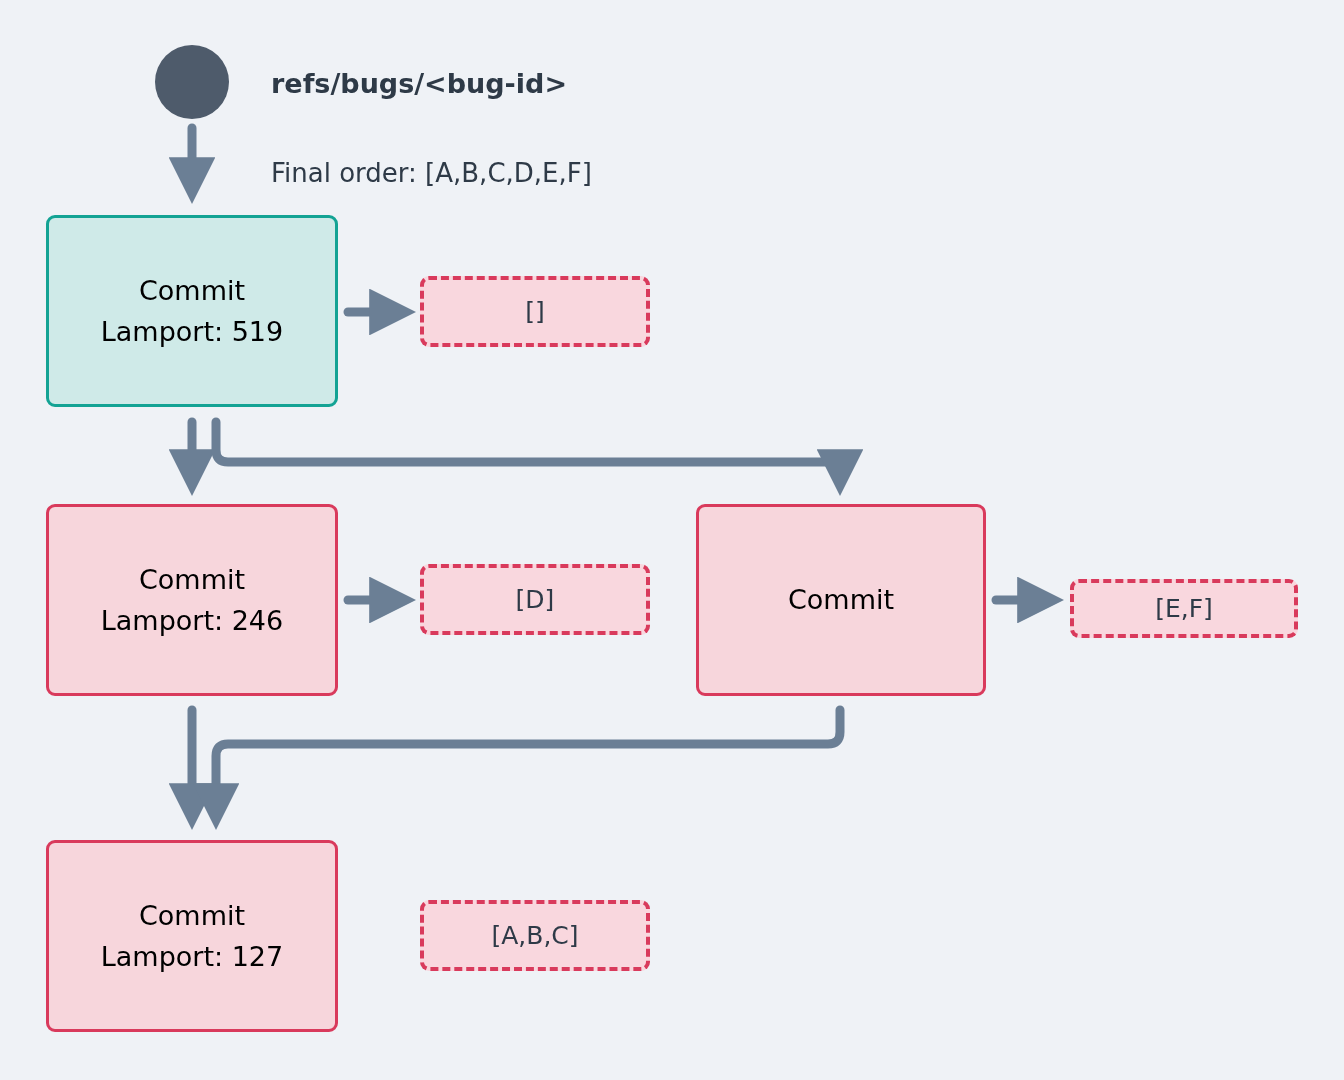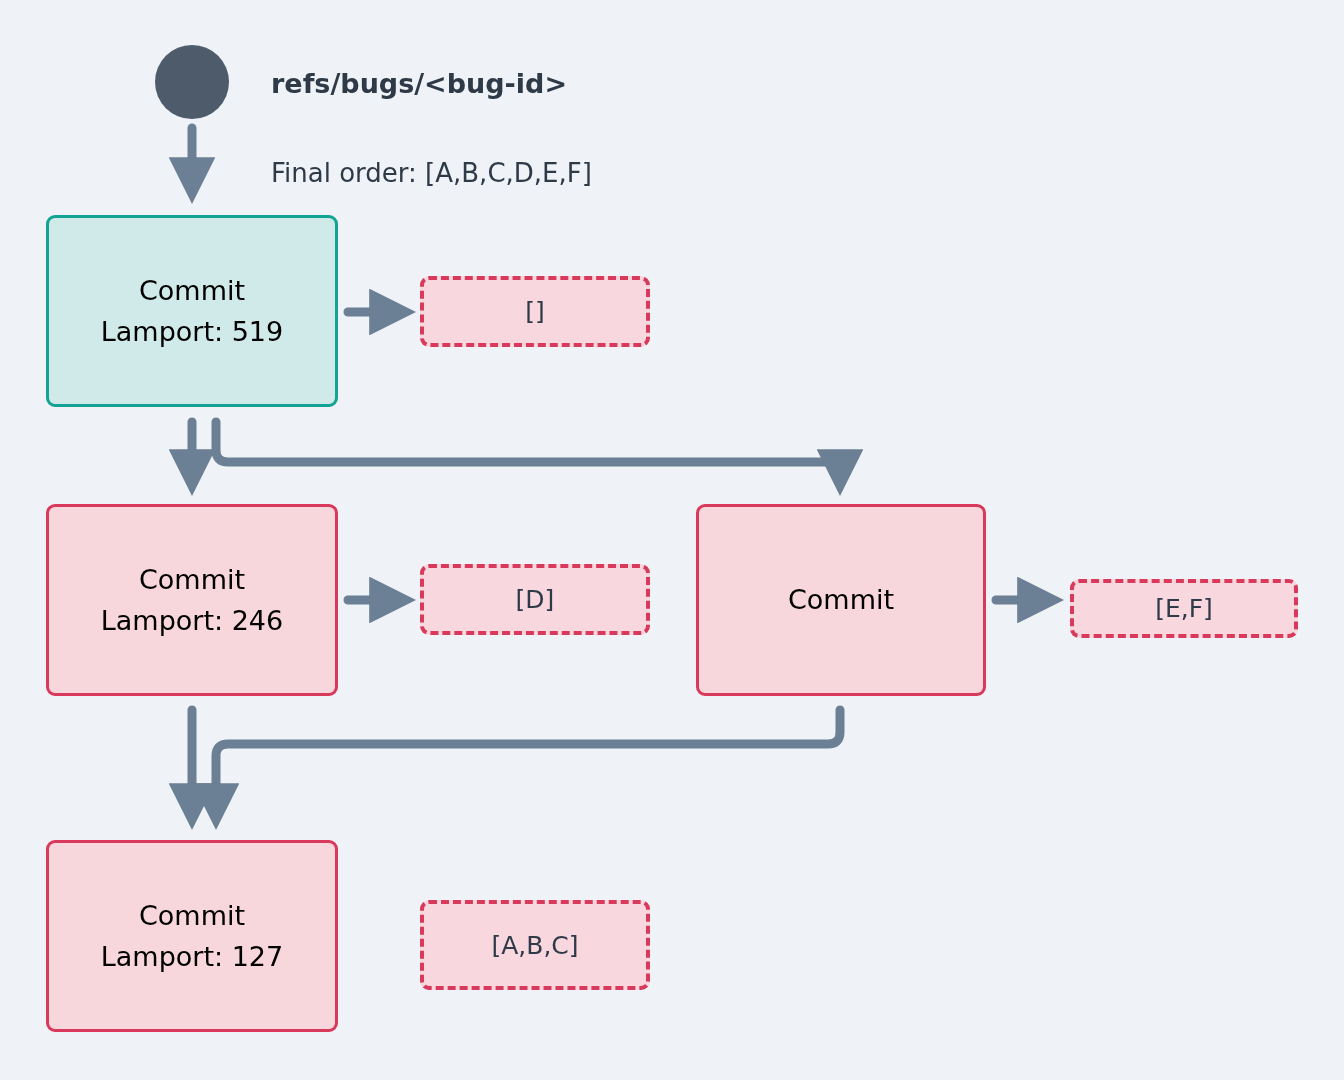--- a/index.html
+++ b/index.html
@@ -137,17 +137,17 @@
 
   <div class="payload" style="left:1070px; top:564px; width:228px; height:59px;margin-top:15px;">
     <span>[E,F]</span>
   </div>
 
   <div class="node commit" style="left:46px; top:840px; width:292px; height:192px;">
     <span class="line">Commit</span>
     <span class="line">Lamport: 127</span>
   </div>
 
-  <div class="payload" style="left:420px; top:900px; width:230px; height:90px;">
+  <div class="payload" style="left:420px; top:900px; width:230px; height:71px;">
     <span>[A,B,C]</span>
   </div>
 
 </div>
 
 </body></html>

